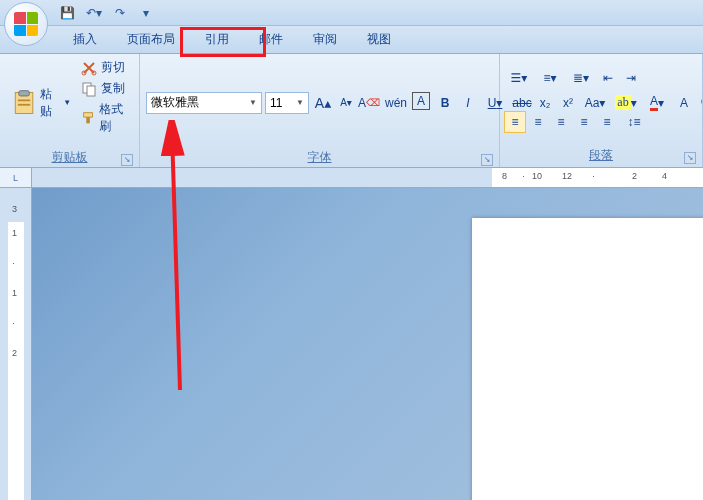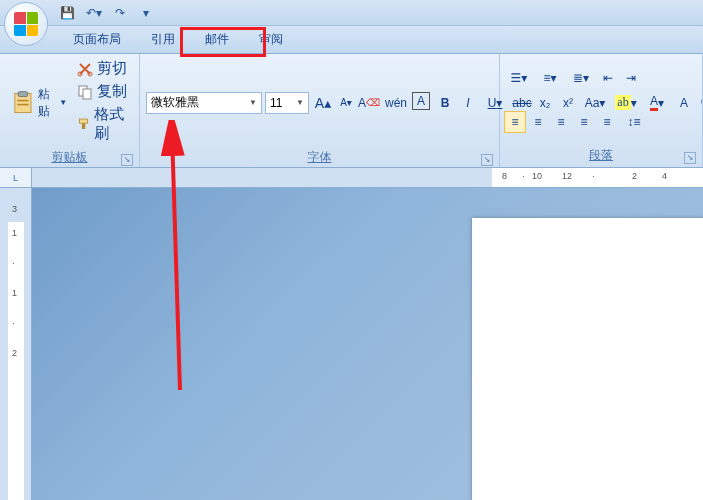--- a/index.html
+++ b/index.html
@@ -25,21 +25,21 @@
 .ribbon { height: 114px; background: linear-gradient(#e9f2fb, #cfe0f2); display: flex; border-bottom: 1px solid #8faed4; }
 .group { border-right: 1px solid #b0c9e6; display: flex; flex-direction: column; padding: 2px 4px 0; }
 .group-body { flex: 1; display: flex; }
 .group-label { height: 18px; text-align: center; color: #4a76b0; font-size: 12px; position: relative; text-decoration: underline; }
 .group-expand { position: absolute; right: 2px; bottom: 1px; width: 12px; height: 12px; border: 1px solid #8faed4; font-size: 8px; line-height: 10px; color: #4a76b0; text-align: center; }
 
 .big-btn { display: flex; flex-direction: row; align-items: center; gap: 2px; padding: 4px 6px; color: #15428b; cursor: pointer; }
 .big-btn .ico { width: 32px; height: 32px; }
 
 .stack { display: flex; flex-direction: column; gap: 2px; padding: 2px 2px; }
-.mini { display: flex; align-items: center; gap: 4px; color: #15428b; cursor: pointer; padding: 1px 2px; font-size: 15px; }
+.mini { display: flex; align-items: center; gap: 4px; color: #15428b; cursor: pointer; padding: 1px 2px; font-size: 12px; }
 .mini .ico { width: 16px; height: 16px; display: inline-block; }
 
 .font-group .row { display: flex; align-items: center; gap: 3px; padding: 2px 2px; }
 .combo { height: 22px; border: 1px solid #9bb8dd; background: #fff; display: flex; align-items: center; padding: 0 4px; color: #000; }
 .combo.font { width: 116px; }
 .combo.size { width: 44px; }
 .combo .arrow { margin-left: auto; font-size: 8px; color: #555; }
 
 .btnrow { display: flex; gap: 1px; }
 .sbtn { width: 22px; height: 22px; display: flex; align-items: center; justify-content: center; color: #15428b; cursor: pointer; border: 1px solid transparent; font-size: 12px; }
@@ -89,24 +89,26 @@
       </div>
     <div class="qat-btn"><span>↶</span>▾</div>
     <div class="qat-btn">
         <span>↷</span>
       </div>
     <div class="qat-btn">▾</div>
   </div>
 </div>
 
 <div class="tabs">
+  <div class="tab">插入</div>
   <div class="tab">页面布局</div>
   <div class="tab">引用</div>
   <div class="tab">邮件</div>
   <div class="tab">审阅</div>
+  <div class="tab">视图</div>
 </div>
 
 <div class="ribbon">
 
   <div class="group" style="width:140px">
     <div class="group-body">
       <div class="big-btn">
         <svg class="ico" viewBox="0 0 32 32">
             <rect x="6" y="4" width="20" height="24" fill="#f5d78e" stroke="#b98b2e"></rect>
             <rect x="10" y="2" width="12" height="6" rx="2" fill="#9aa" stroke="#667"></rect>

